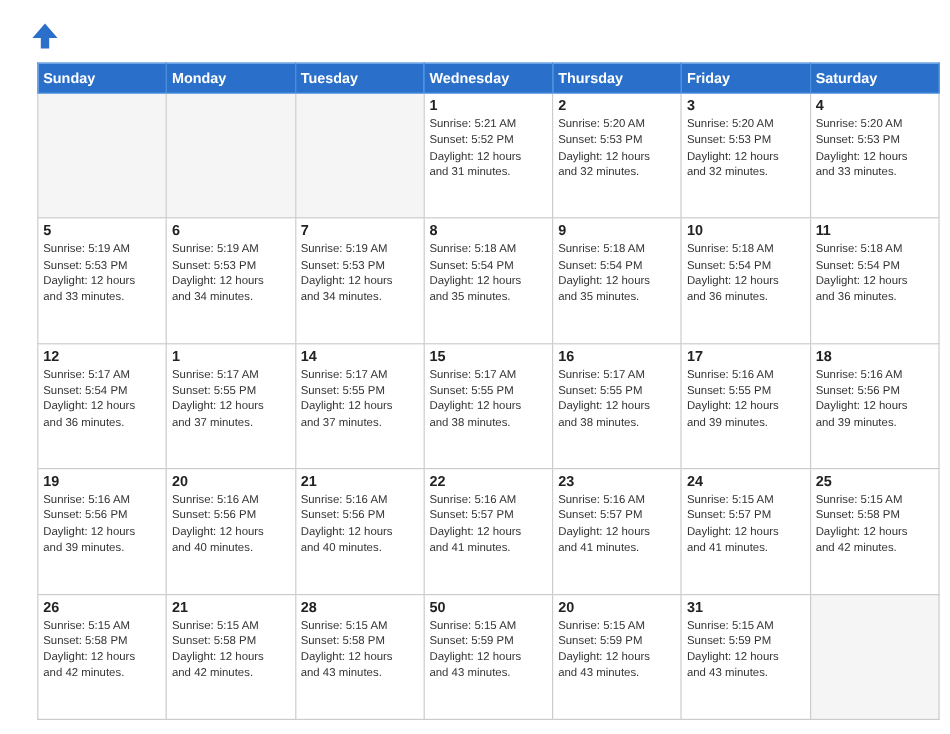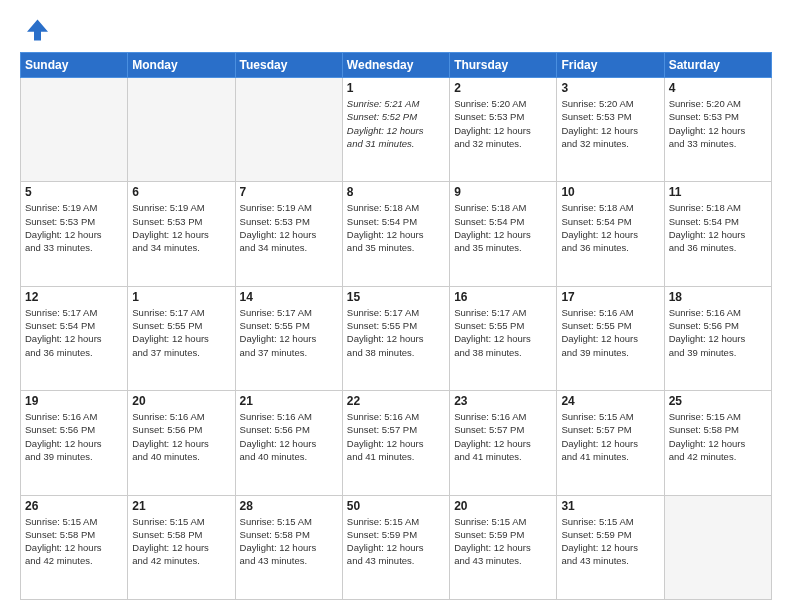--- a/index.html
+++ b/index.html
@@ -53,20 +53,21 @@
     .location {
       font-size: 14px;
       color: #333;
       margin-top: 2px;
     }
     .calendar-table {
       width: 100%;
       border-collapse: collapse;
       flex: 1;
       table-layout: fixed;
+      margin-left: 11px;
     }
     .calendar-table thead tr th {
       background: #2a6fc9;
       color: #fff;
       font-size: 12px;
       font-weight: bold;
       padding: 5px 4px;
       text-align: left;
       border: 1px solid #4a8fe0;
     }
@@ -130,21 +131,21 @@
           <th>Saturday</th>
         </tr>
     </thead>
     <tbody id="calendar-body">
     <tr>
           <td class="empty"></td>
           <td class="empty"></td>
           <td class="empty"></td>
           <td>
             <span class="day-number">1</span>
-            <div class="day-info" style="white-space: pre-line; font-style: italic;">Sunrise: 5:21 AM
+            <div class="day-info" style="white-space: pre-line;">Sunrise: 5:21 AM
 Sunset: 5:52 PM
 Daylight: 12 hours
 and 31 minutes.</div>
           </td>
           <td>
             <span class="day-number">2</span>
             <div class="day-info" style="white-space: pre-line;">Sunrise: 5:20 AM
 Sunset: 5:53 PM
 Daylight: 12 hours
 and 32 minutes.</div>

